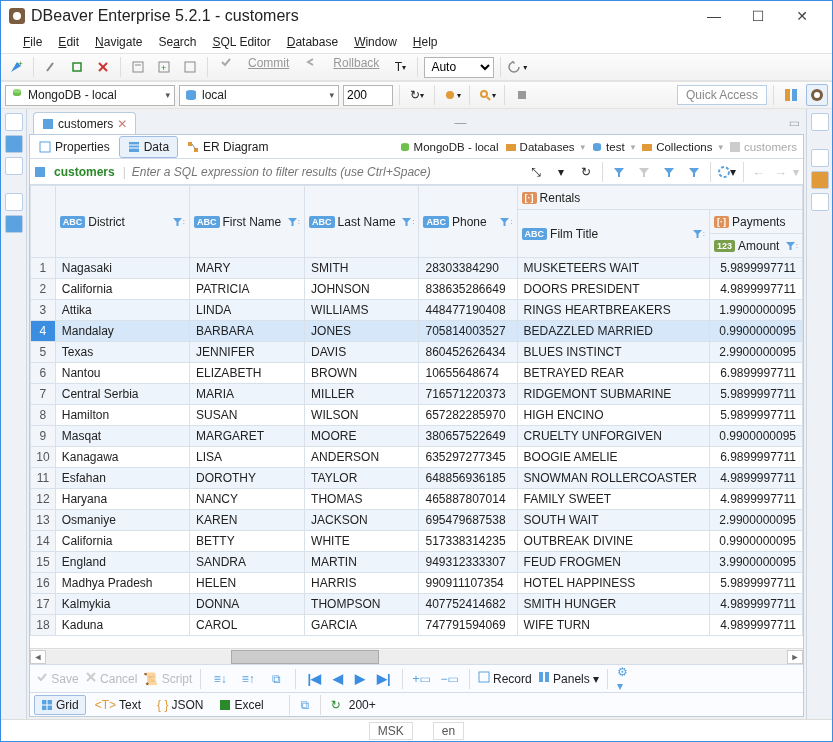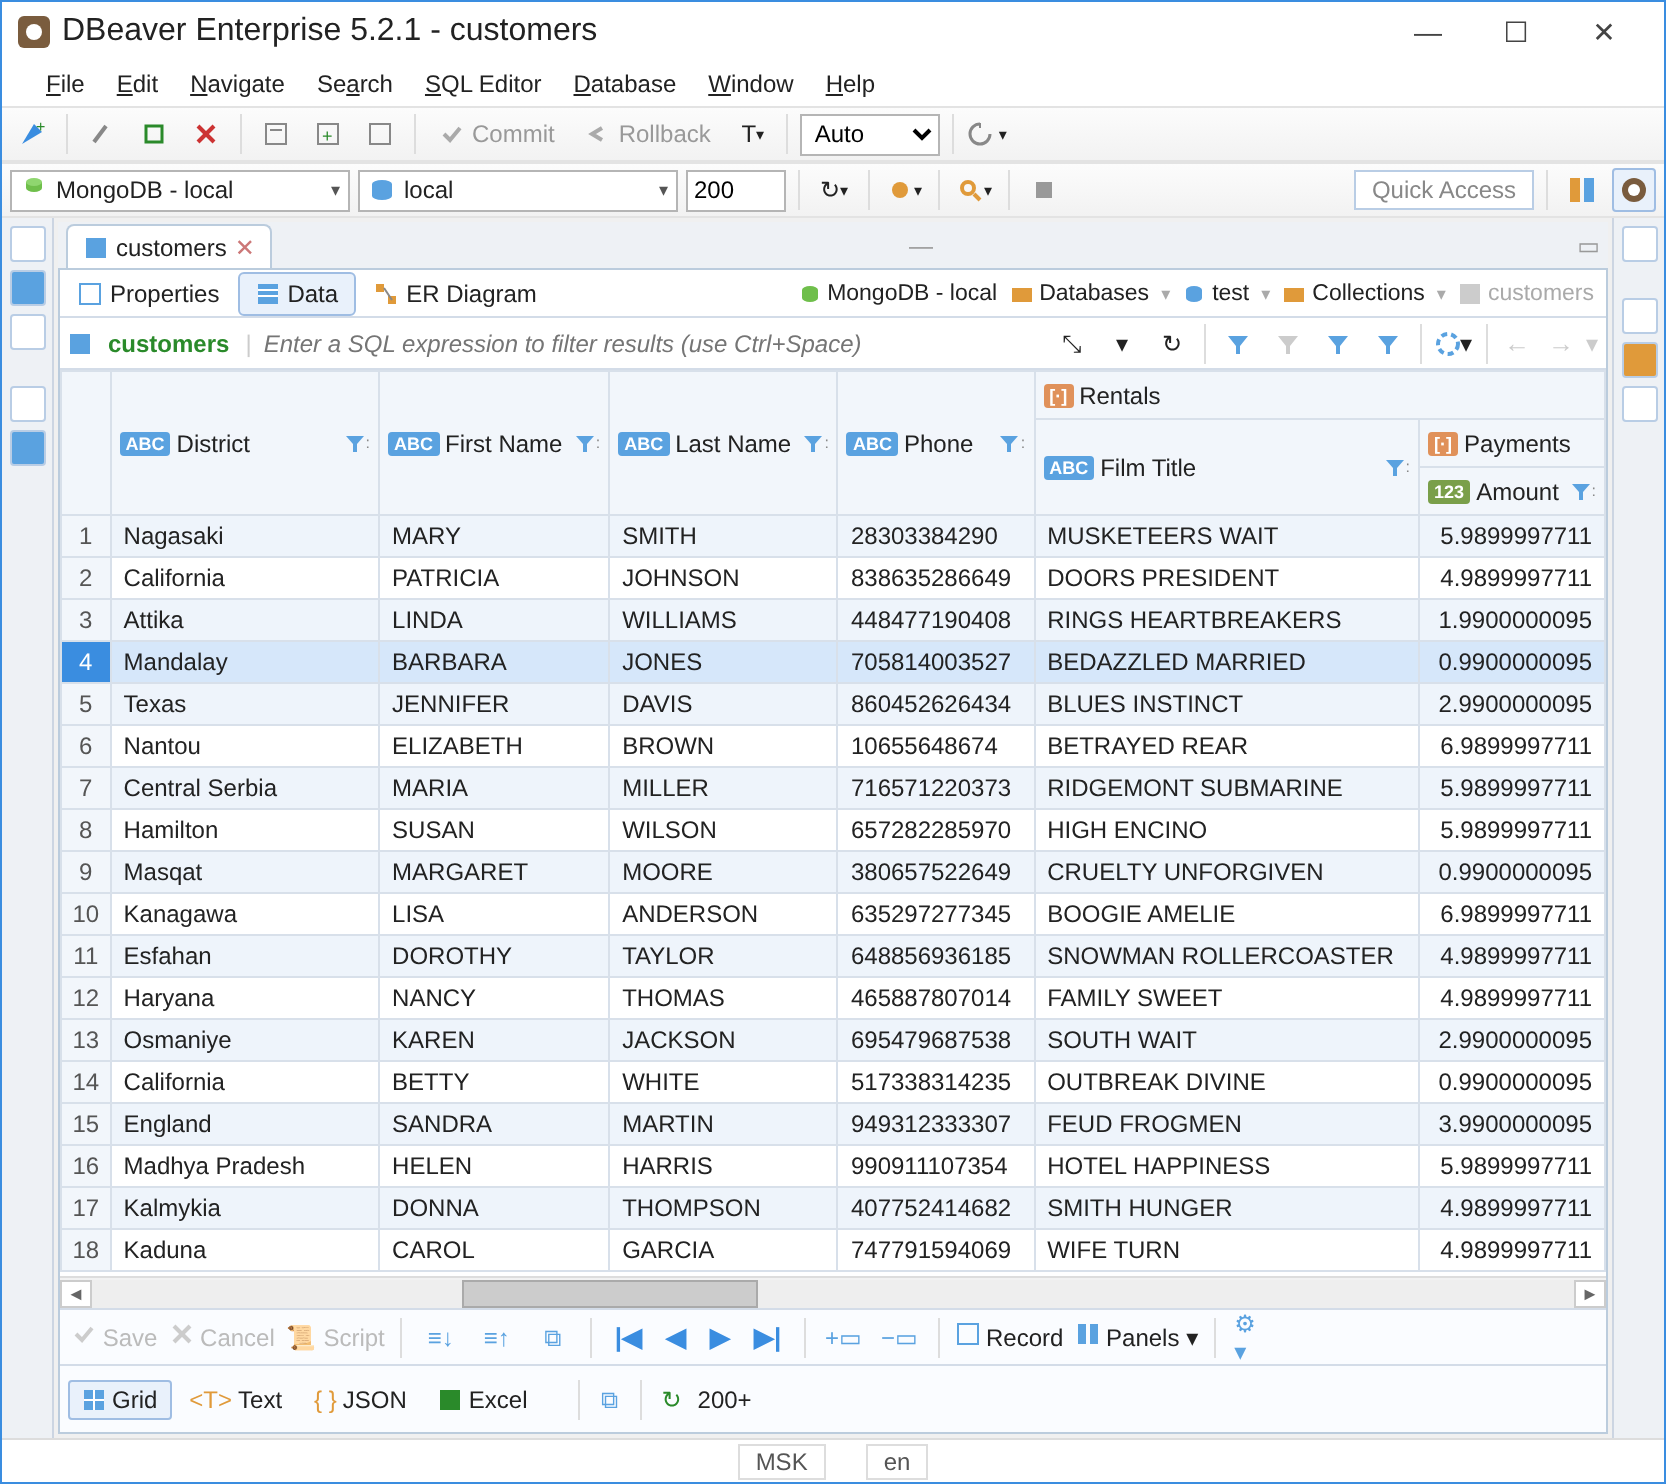--- a/index.html
+++ b/index.html
@@ -8,21 +8,21 @@
 .titlebar .icon { width: 16px; height: 16px; margin-right: 6px; }
 .titlebar .title { flex: 1; font-size: 16px; }
 .winbtns { display: flex; }
 .winbtn { width: 44px; height: 28px; display: flex; align-items: center; justify-content: center; font-size: 14px; color: #444; }
 .menubar { height: 22px; display: flex; align-items: center; padding: 0 4px; gap: 4px; margin-left: 12px; }
 .menubar span { padding: 2px 6px; cursor: default; }
 .menubar span u { text-decoration: underline; }
 .toolbar { height: 28px; display: flex; align-items: center; padding: 2px 4px; gap: 4px; border-top: 1px solid #e3e3e3; border-bottom: 1px solid #e3e3e3; background: linear-gradient(#fcfcfc,#f2f2f2); }
 .tb-btn { width: 22px; height: 22px; display: flex; align-items: center; justify-content: center; border: 1px solid transparent; border-radius: 2px; }
 .tb-sep { width: 1px; height: 20px; background: #ddd; margin: 0 2px; }
-.tb-text-btn { height: 22px; display: flex; align-items: center; padding: 0 6px; color: #999; gap: 4px; }
+.tb-text-btn { height: 22px; display: flex; padding: 0 6px; color: #999; gap: 16px; text-decoration: underline; }
 .select-combo { height: 21px; border: 1px solid #b5b5b5; background: #fff; font-size: 12px; padding: 0 2px; }
 .drop-input { height: 21px; border: 1px solid #b5b5b5; background: #fff; display: flex; align-items: center; padding: 0 4px; gap: 4px; }
 .drop-input .arrow { margin-left: auto; font-size: 9px; color: #555; }
 .quick-access { border: 1px solid #b9cde5; background: #fff; padding: 2px 8px; color: #888; }
 .workarea { flex: 1; display: flex; overflow: hidden; background: #f0f0f0; }
 .leftdock { width: 26px; background: #eef1f5; border-right: 1px solid #ccd5e2; display: flex; flex-direction: column; align-items: center; padding-top: 4px; gap: 4px; }
 .rightdock { width: 26px; background: #eef1f5; border-left: 1px solid #ccd5e2; display: flex; flex-direction: column; align-items: center; padding-top: 4px; gap: 4px; }
 .dock-btn { width: 18px; height: 18px; border: 1px solid #b9cde5; background: #fff; border-radius: 2px; }
 .centerpane { flex: 1; display: flex; flex-direction: column; padding: 2px; overflow: hidden; }
 .tabrow { height: 24px; display: flex; align-items: flex-end; background: #eef1f5; border-bottom: 1px solid #bcd; }
@@ -51,21 +51,21 @@
 .rownum.sel { background: #3a8de0; color: #fff; }
 td.cell { padding: 3px 6px; }
 tr.odd td.cell { background: #fff; }
 tr.even td.cell { background: #eef4fb; }
 tr.sel td.cell { background: #d6e7fa; }
 .typetag { background: #5aa2e0; color: #fff; font-size: 9px; padding: 1px 3px; border-radius: 2px; font-weight: bold; }
 .typetag.num { background: #7a9f4a; }
 .typetag.obj { background: #e0915a; }
 .bottom-bar { height: 28px; border-top: 1px solid #d3dce8; display: flex; align-items: center; padding: 0 6px; gap: 6px; background: #fafcff; }
 .bottom-bar .disabled { color: #bbb; }
-.modebar { height: 34px; border-top: 1px solid #d3dce8; display: flex; align-items: center; padding: 0 4px; gap: 2px; background: #fafcff; }
+.modebar { height: 24px; border-top: 1px solid #d3dce8; display: flex; align-items: center; padding: 0 4px; gap: 2px; background: #fafcff; }
 .mode-tab { height: 20px; padding: 0 6px; display: flex; align-items: center; gap: 3px; border: 1px solid transparent; border-radius: 2px; font-size: 12px; }
 .mode-tab.active { border-color: #9fbde3; background: #e9f1fb; }
 .statusbar { height: 22px; border-top: 1px solid #ddd; display: flex; align-items: center; justify-content: center; gap: 20px; font-size: 12px; color: #555; }
 .statusbar span { border: 1px solid #ddd; padding: 1px 8px; }
 svg { overflow: visible; }
 .nav-arrow { font-size: 13px; color: #3a8de0; font-weight: bold; padding: 0 3px; }
 .hscroll { height: 16px; background: #f2f2f2; display: flex; align-items: center; border-top: 1px solid #ddd; }
 .hscroll .sc-btn { width: 16px; height: 14px; border: 1px solid #ccc; background: #fff; display:flex; align-items:center; justify-content:center; font-size:9px; color:#666;}
 .hscroll .sc-track { flex:1; height:14px; background:#eee; position:relative;}
 .hscroll .sc-thumb { position:absolute; left:25%; width:20%; top:0; bottom:0; background:#ccc; border:1px solid #aaa;}

